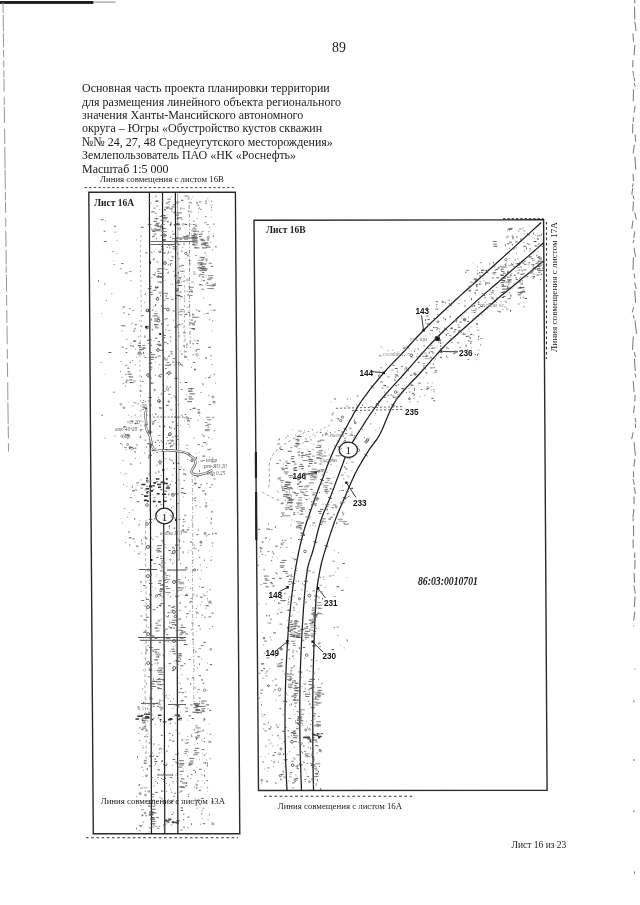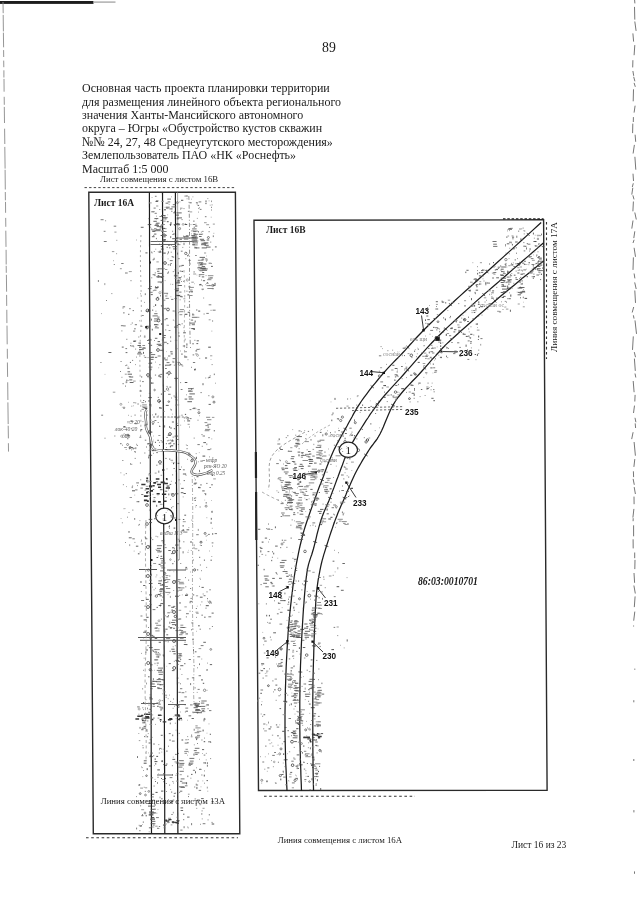--- a/index.html
+++ b/index.html
@@ -304,30 +304,30 @@
 <circle cx="261.8" cy="780.3" r="1.0" stroke="#666" stroke-width="0.70" fill="none"></circle>
 <circle cx="279.7" cy="753.9" r="1.0" stroke="#666" stroke-width="0.70" fill="none"></circle>
 <circle cx="274.2" cy="761.9" r="0.8" stroke="#8a8a8a" stroke-width="0.70" fill="none"></circle>
 <circle cx="281.0" cy="748.9" r="1.0" stroke="#4a4a4a" stroke-width="0.70" fill="none"></circle>
 <circle cx="309.4" cy="781.6" r="0.8" stroke="#666" stroke-width="0.70" fill="none"></circle>
 <circle cx="309.4" cy="729.1" r="0.9" stroke="#8a8a8a" stroke-width="0.70" fill="none"></circle>
 
 <path d="M314.1 735.1h3.1M309.4 740.6h1.7M316.6 735.6h1.6M312.1 734.8h3.0M307.3 738.9h3.2M311.9 734.2h2.7M309.8 741.8h1.7M305.5 737.4h3.3M306.6 737.2h3.4M317.9 737.9h2.3M303.4 737.3h2.2M303.2 737.6h4.0M317.9 736.5h3.8M316.9 733.7h1.7" stroke="#383838" stroke-width="1.4" fill="none"></path>
 </svg>
 
-<div class="t" style="left:322px;top:39.9px;font-size:13.8px;">89</div>
+<div class="t" style="left:332px;top:39.9px;font-size:13.8px;">89</div>
 
 <div class="t" style="left:82px;top:81.2px;font-size:13.3px;line-height:13.4px;transform:scaleX(0.9);transform-origin:0 0;">Основная часть проекта планировки территории<br>для размещения линейного объекта регионального<br>значения Ханты-Мансийского автономного<br>округа – Югры «Обустройство кустов скважин<br>№№ 24, 27, 48 Среднеугутского месторождения»<br>Землепользователь ПАО «НК «Роснефть»<br>Масштаб 1:5 000</div>
 
-<div class="t" style="left:100px;top:174px;font-size:8.8px;">Лист совмещения с листом 16В</div>
+<div class="t" style="left:100px;top:174px;font-size:8.8px;">Линия совмещения с листом 16В</div>
 
 <div class="t" style="left:94.3px;top:196.4px;font-size:11.3px;font-weight:bold;transform:scaleX(0.84);transform-origin:0 0;">Лист 16А</div>
 
 <div class="t" style="left:265.6px;top:222.9px;font-size:11.3px;font-weight:bold;transform:scaleX(0.84);transform-origin:0 0;">Лист 16В</div>
 
 <div class="t" style="left:418px;top:572.7px;font-size:13.5px;font-weight:bold;font-style:italic;transform:scaleX(0.72);transform-origin:0 0;">86:03:0010701</div>
 
-<div class="t" style="left:277.7px;top:800.5px;font-size:8.8px;margin-top:34px;">Линия совмещения с листом 16А</div>
+<div class="t" style="left:277.7px;top:800.5px;font-size:8.8px;">Линия совмещения с листом 16А</div>
 
 <div class="t" style="left:100.7px;top:796px;font-size:8.8px;">Линия совмещения с листом 13А</div>
 
 <div class="t" style="left:511.5px;top:840.3px;font-size:9.5px;">Лист 16 из 23</div>
 
 <div class="t" style="left:548.8px;top:351.5px;font-size:9.2px;transform:rotate(-90deg);transform-origin:0 0;">Линия совмещения с листом 17А</div>
 </body></html>

